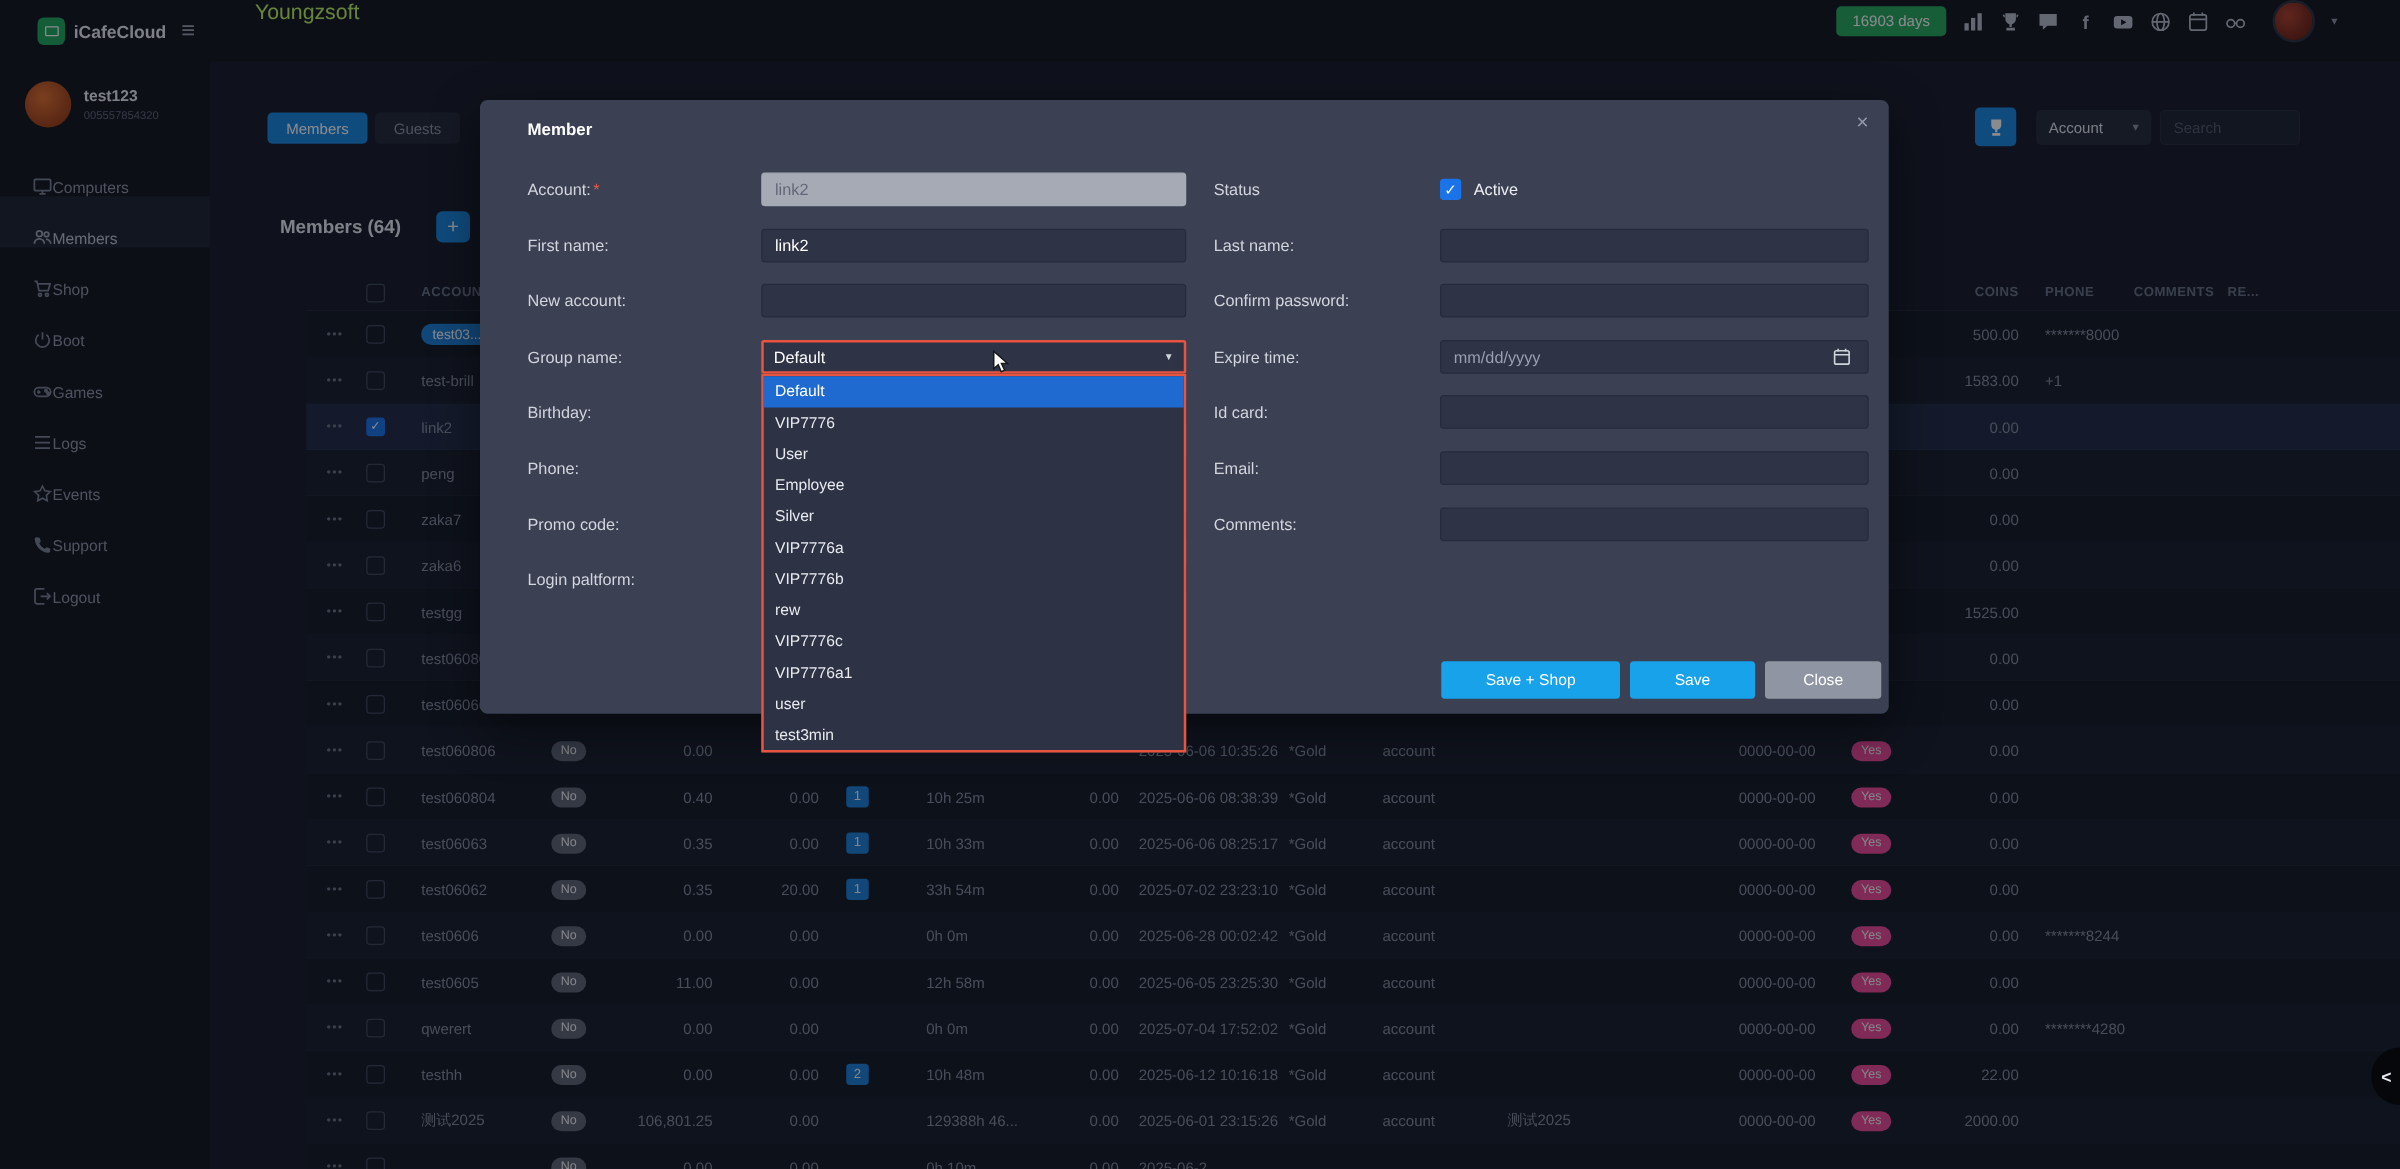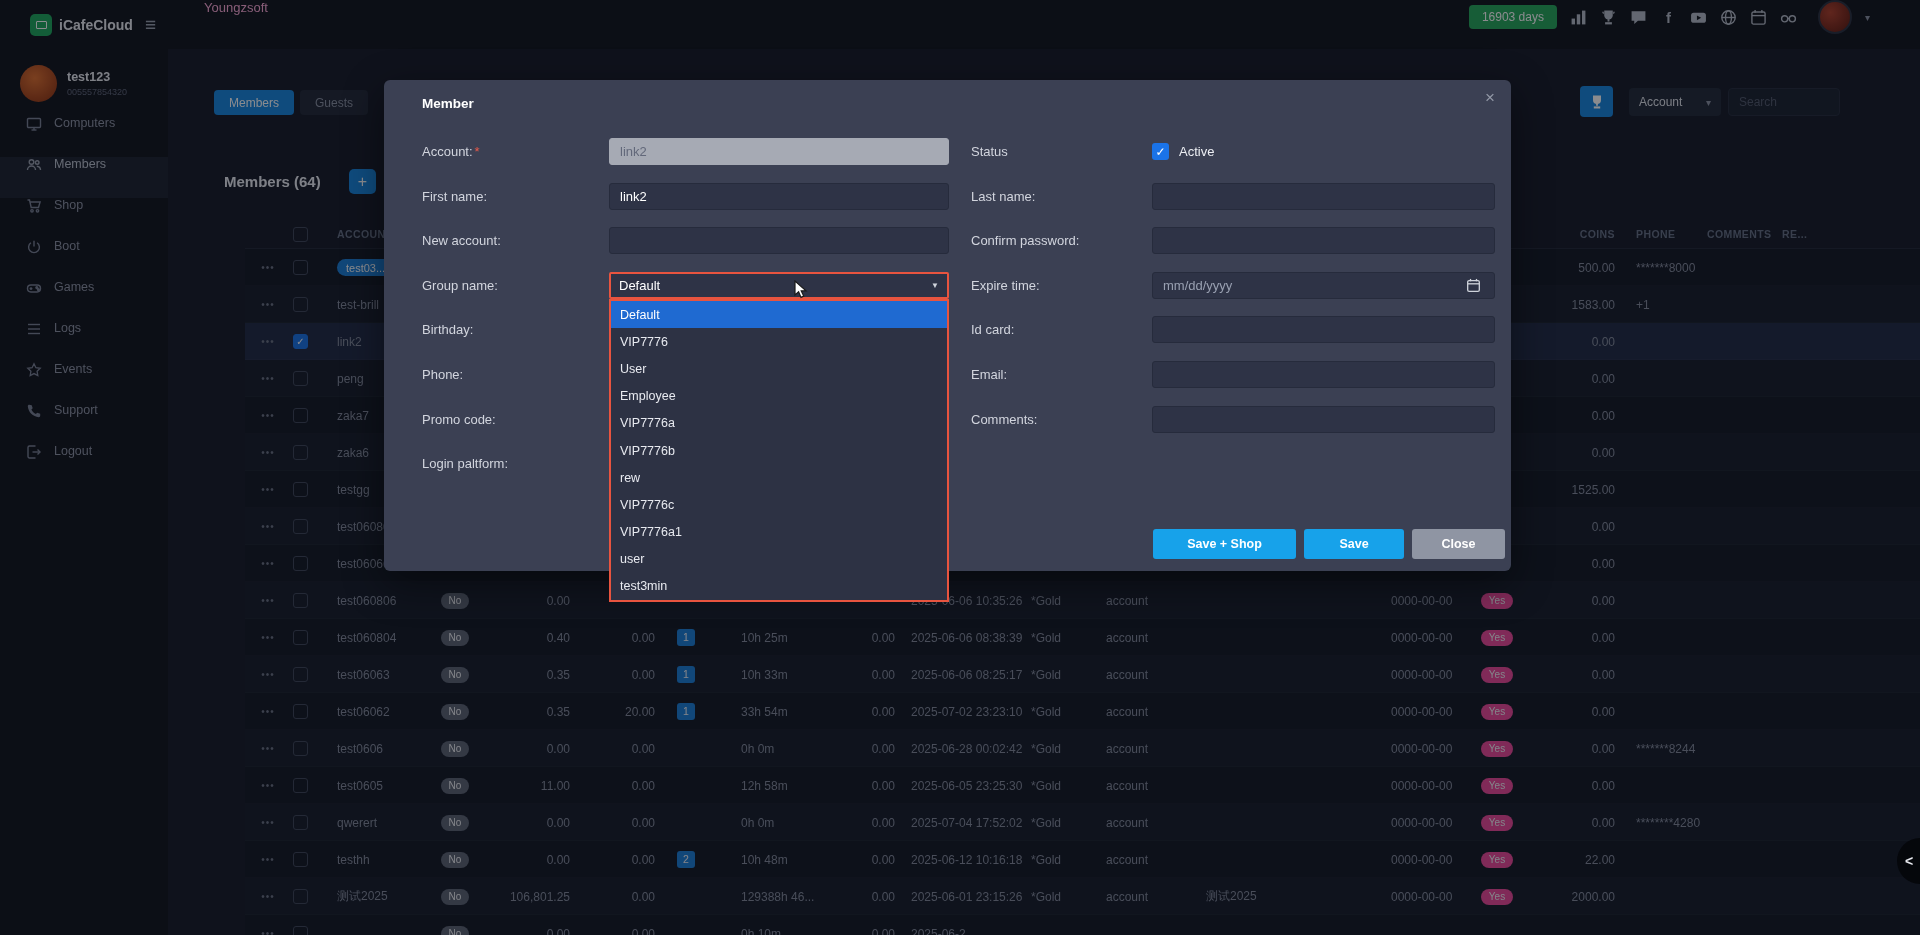--- a/index.html
+++ b/index.html
@@ -7,35 +7,35 @@
   body{font-family:"Liberation Sans",sans-serif;background:#161a26;position:relative}
 
   
   #topbar{position:absolute;top:0;left:0;right:0;height:49px;background:#12151e;display:flex;align-items:flex-start;z-index:10}
   .brand-zone{width:168px;height:100%;display:flex;align-items:center;flex:0 0 auto}
   .logo{display:flex;align-items:center;gap:7px;margin-left:30px}
   .logo-ic{width:22px;height:22px;border-radius:5px;background:#1fa95e;display:flex;align-items:center;justify-content:center}
   .logo-ic i{display:block;width:11px;height:8px;border:1.6px solid #fff;border-radius:1px}
   .logo-text{color:#e8eaf0;font-size:14px;font-weight:bold}
   .hamburger{margin-left:auto;margin-right:12px;color:#9aa0af;font-size:19px;cursor:pointer}
-  .company{margin-left:36px;color:#f9a8d4;font-size:13px}
+  .company{margin-left:36px;color:#bef264;font-size:17px}
   .top-right{margin-left:auto;display:flex;align-items:center;gap:13px;padding-right:50px}
   .days-badge{background:#27a85c;color:#fff;font-size:12px;padding:5px 13px;border-radius:4px;white-space:nowrap}
   .tb-ic{width:17px;height:17px;display:flex;align-items:center;justify-content:center;cursor:pointer}
   .tb-ic svg{display:block}
   .avatar-top{width:34px;height:34px;border-radius:50%;background:radial-gradient(circle at 35% 35%,#b0402b,#58180f);border:2px solid #2b3140;margin-left:8px;flex:0 0 auto}
   .chev{color:#8b92a2;font-size:10px;cursor:pointer}
 
   
   #sidebar{position:absolute;top:49px;left:0;width:168px;bottom:0;background:#12151e;z-index:5}
   .profile{display:flex;align-items:center;gap:10px;padding:16px 0 14px 20px}
   .avatar-side{width:37px;height:37px;border-radius:50%;background:radial-gradient(circle at 40% 35%,#e0702f,#8a2f10);flex:0 0 auto}
   .uname{color:#e8eaf0;font-size:12.5px;font-weight:bold}
   .uid{color:#5f6678;font-size:9px;margin-top:3px}
-  .side-item{height:41px;display:flex;align-items:flex-start;gap:12px;padding-left:26px;color:#8e94a5;font-size:12.5px;cursor:pointer}
+  .side-item{height:41px;display:flex;align-items:flex-end;padding-left:26px;color:#8e94a5;font-size:12.5px;cursor:pointer}
   .side-item.active{background:#1d2330;color:#bcc2cf}
   .side-item svg{display:block;flex:0 0 auto}
 
   
   #content{position:absolute;left:168px;top:49px;right:0;bottom:0;background:#171c29}
   .tabs{position:absolute;left:46px;top:41px;display:flex;gap:6px}
   .tab{height:25px;padding:0 15px;border-radius:4px;display:flex;align-items:center;font-size:12px;color:#8b92a2;background:#222838;cursor:pointer}
   .tab.active{background:#1786df;color:#fff}
   .tool-btn{position:absolute;left:1412px;top:37px;width:33px;height:31px;background:#1786df;border-radius:4px;display:flex;align-items:center;justify-content:center;cursor:pointer}
   .filter-select{position:absolute;left:1461px;top:39px;width:92px;height:28px;background:#232a3a;border-radius:4px;color:#dfe2e9;font-size:12px;display:flex;align-items:center;justify-content:space-between;padding:0 10px;cursor:pointer}
@@ -89,21 +89,21 @@
   .req{color:#e8594a;margin-left:2px}
   .finput{position:absolute;width:340px;height:27px;background:#2e3346;border:1px solid #262b3c;border-radius:3px;color:#fff;font-size:13px;padding:0 10px;font-family:inherit;outline:none}
   .finput.right{width:343px}
   .finput.dis{background:#a6aab4;color:#62687a;border-color:#a6aab4}
   .finput.date{color:#99a0b1}
   .fselect{position:absolute;left:225px;top:192px;width:340px;height:27px;background:#2e3346;border:2px solid #e8543f;border-radius:2px;display:flex;align-items:center;justify-content:space-between;padding:0 8px;color:#fff;font-size:13px;cursor:pointer;z-index:2}
   .sel-arrow{font-size:8px;color:#cfd3db}
   .cbx{position:absolute;width:17px;height:17px;border-radius:3px;background:#1a73e8;color:#fff;font-size:12px;display:flex;align-items:center;justify-content:center;cursor:pointer}
   .cal-icon{position:absolute;left:1082px;top:198px}
   .modal-btns{position:absolute;right:6px;top:449px;display:flex;gap:8px}
-  .btn{height:30px;border:none;border-radius:3px;color:#fff;font-size:12.5px;font-weight:700;font-family:inherit;cursor:pointer}
+  .btn{height:30px;border:none;border-radius:3px;color:#fff;font-size:12.5px;font-weight:400;font-family:inherit;cursor:pointer}
   .btn.blue{background:#17a2ea}
   .btn.gray{background:#8f95a3}
 
   
   .dropdown{position:absolute;left:609px;top:299px;width:340px;height:303px;background:#2d3244;border:2px solid #e8543f;z-index:60;display:flex;flex-direction:column}
   .dd-item{flex:1;display:flex;align-items:center;padding-left:9px;color:#e8eaf0;font-size:12.5px;cursor:pointer}
   .dd-item.selected{background:#1f6ad1;color:#fff}
 
   
   .edge-handle{position:absolute;width:46px;height:46px;border-radius:50%;background:#05070b;right:-23px;top:838px;z-index:70;display:flex;align-items:center;padding-left:8px;color:#e8eaf0;font-size:14px;font-weight:bold;cursor:pointer}
@@ -854,20 +854,21 @@
     <button class="btn blue" style="width:100px">Save</button>
     <button class="btn gray" style="width:93px">Close</button>
   </div>
 </div>
 
 <div class="dropdown">
   <div class="dd-item selected">Default</div>
   <div class="dd-item">VIP7776</div>
   <div class="dd-item">User</div>
   <div class="dd-item">Employee</div>
+  <div class="dd-item">Silver</div>
   <div class="dd-item">VIP7776a</div>
   <div class="dd-item">VIP7776b</div>
   <div class="dd-item">rew</div>
   <div class="dd-item">VIP7776c</div>
   <div class="dd-item">VIP7776a1</div>
   <div class="dd-item">user</div>
   <div class="dd-item">test3min</div>
 </div>
 
 <div class="edge-handle">

